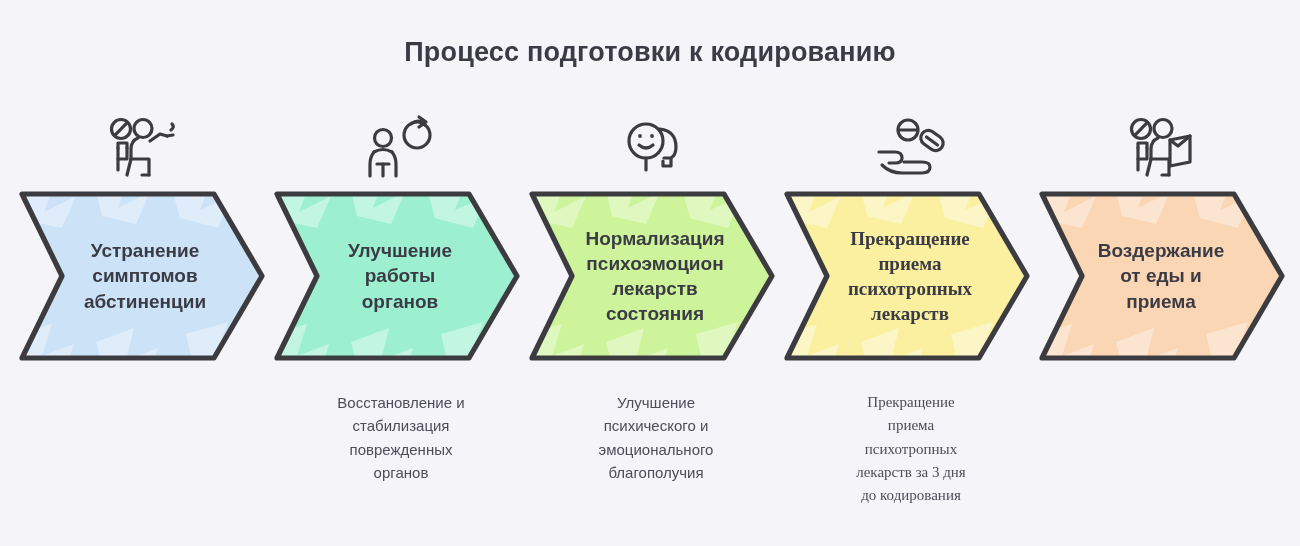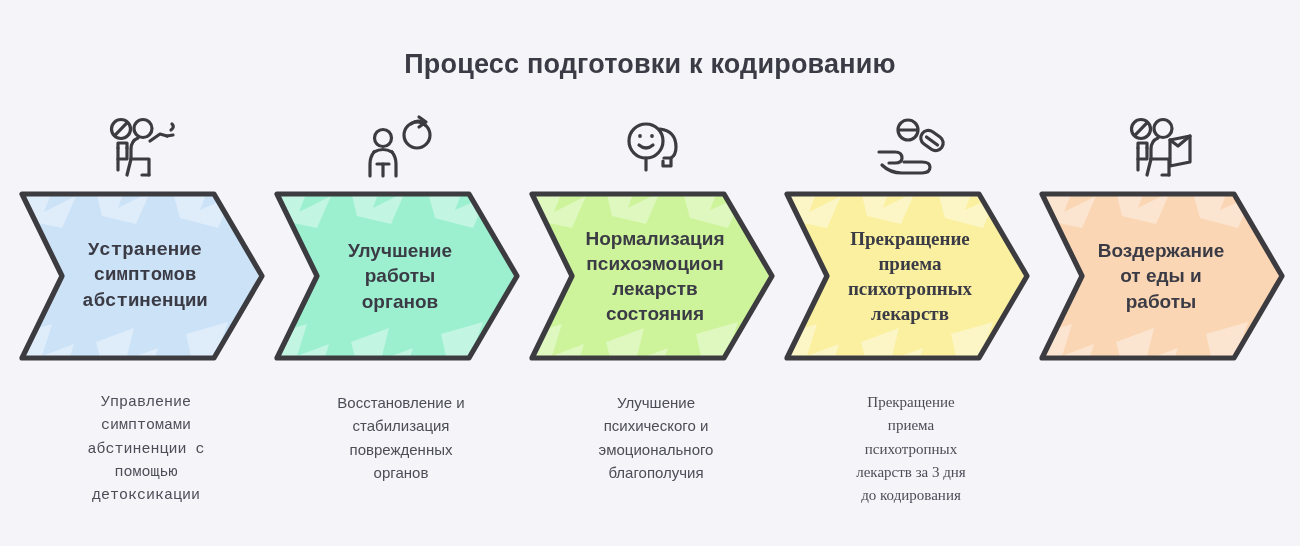--- a/index.html
+++ b/index.html
@@ -20,38 +20,37 @@
     position: absolute;
     top: 36px;
     left: 0;
     width: 1300px;
     text-align: center;
     font-size: 27px;
     font-weight: bold;
     color: #3b3b45;
     letter-spacing: 0.2px;
     line-height: 1.2;
-    margin-top: 12px;
   }
 
   #flow {
     position: absolute;
     top: 108px;
     left: 0;
     width: 1300px;
     height: 420px;
   }
 
   .step {
     position: absolute;
     top: 0;
     width: 256px;
     height: 420px;
   }
-  .step-1 { left: 18px; font-family: Liberation Mono, monospace;   }
+  .step-1 { left: 18px;   }
   .step-2 { left: 273px;  }
   .step-3 { left: 528px;  }
   .step-4 { left: 783px; font-family: Liberation Serif, serif;  }
   .step-5 { left: 1038px; }
 
   
   .icon-wrap {
     position: absolute;
     top: 0;
     left: 0;
@@ -157,25 +156,20 @@
             <polygon points="232,50 256,42 246,74 256,68 256,110 236,100 246,78"></polygon>
             <polygon points="8,62 26,54 20,84 6,78"></polygon>
           </g>
         </g>
         <path d="M4,8 L196,8 L244,90 L196,172 L4,172 L44,90 Z" fill="none" stroke="#3c3c40" stroke-width="5.2" stroke-linejoin="round" stroke-linecap="round"></path>
       </svg>
       <div class="banner-label">Устранение
 симптомов
 абстиненции</div>
     </div>
-    <div class="caption">Управление
-симптомами
-абстиненции с
-помощью
-детоксикации</div>
   </div>
 
   <div class="step step-2">
     <div class="icon-wrap">
       <svg width="68" height="60" viewBox="0 0 68 60" fill="none" stroke="#3c3c40" stroke-width="3.2" stroke-linecap="round" stroke-linejoin="round">
         <circle cx="16" cy="20" r="8.5"></circle>
         <path d="M7 34 q-4 5 -4 12 l0 12"></path>
         <path d="M25 34 q4 5 4 12 l0 12"></path>
         <path d="M7 34 q9 -5 18 0"></path>
         <path d="M10 46 l12 0"></path>
@@ -341,17 +335,17 @@
             <polygon points="78,156 116,142 108,174 140,162 130,192 88,194"></polygon>
             <polygon points="168,148 210,136 198,170 232,156 222,190 178,192"></polygon>
             <polygon points="232,50 256,42 246,74 256,68 256,110 236,100 246,78"></polygon>
             <polygon points="8,62 26,54 20,84 6,78"></polygon>
           </g>
         </g>
         <path d="M4,8 L196,8 L244,90 L196,172 L4,172 L44,90 Z" fill="none" stroke="#3c3c40" stroke-width="5.2" stroke-linejoin="round" stroke-linecap="round"></path>
       </svg>
       <div class="banner-label">Воздержание
 от еды и
-работы</div>
+приема</div>
     </div>
   </div>
 
 </div>
 
 </body></html>

